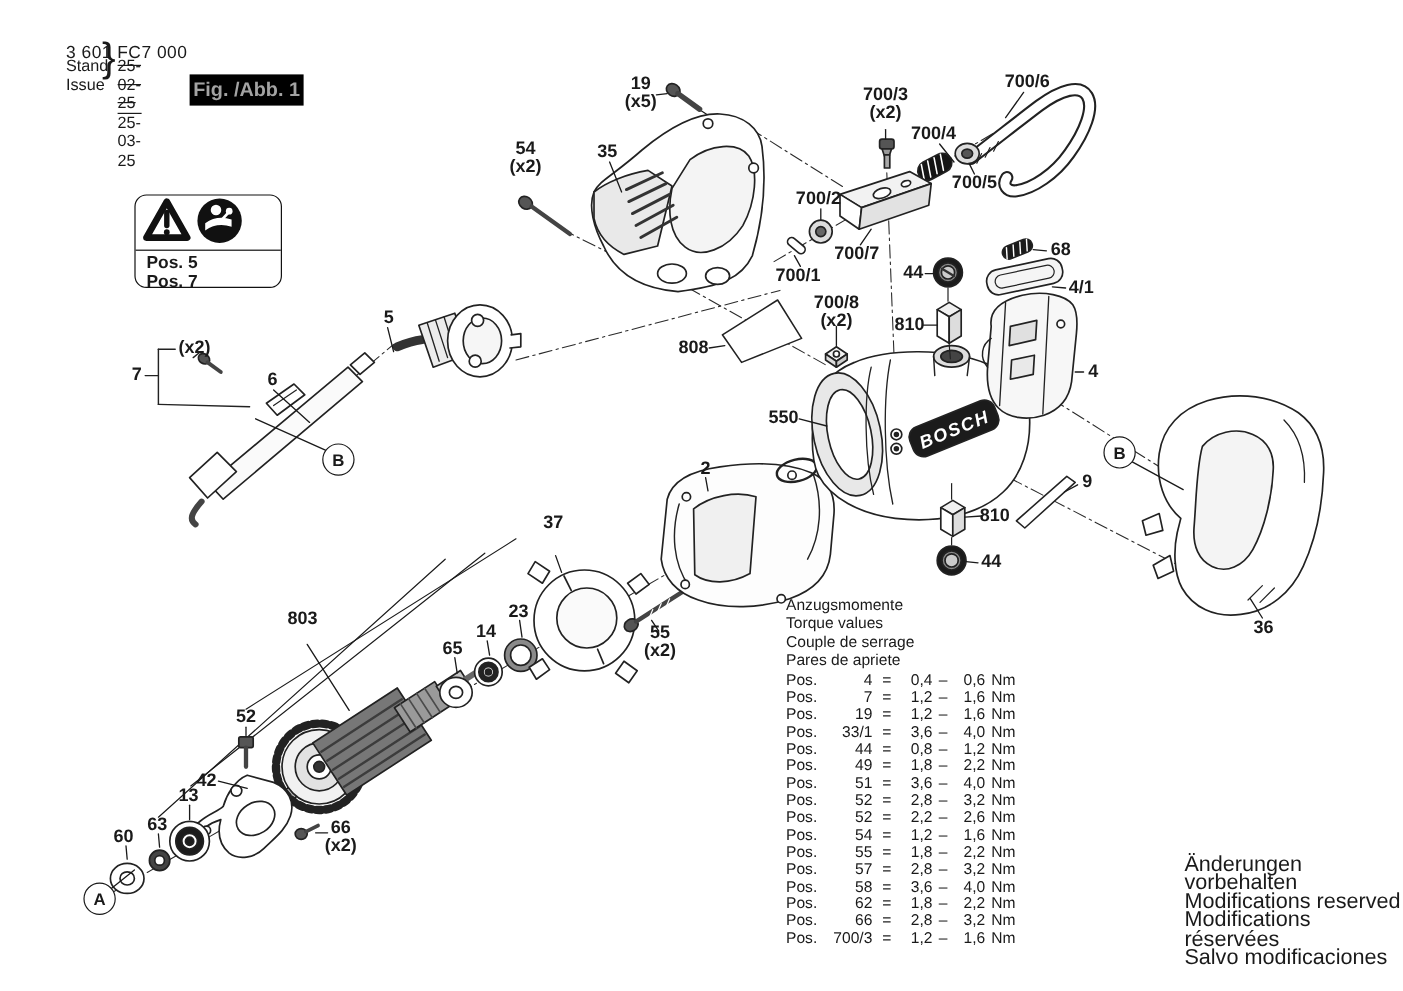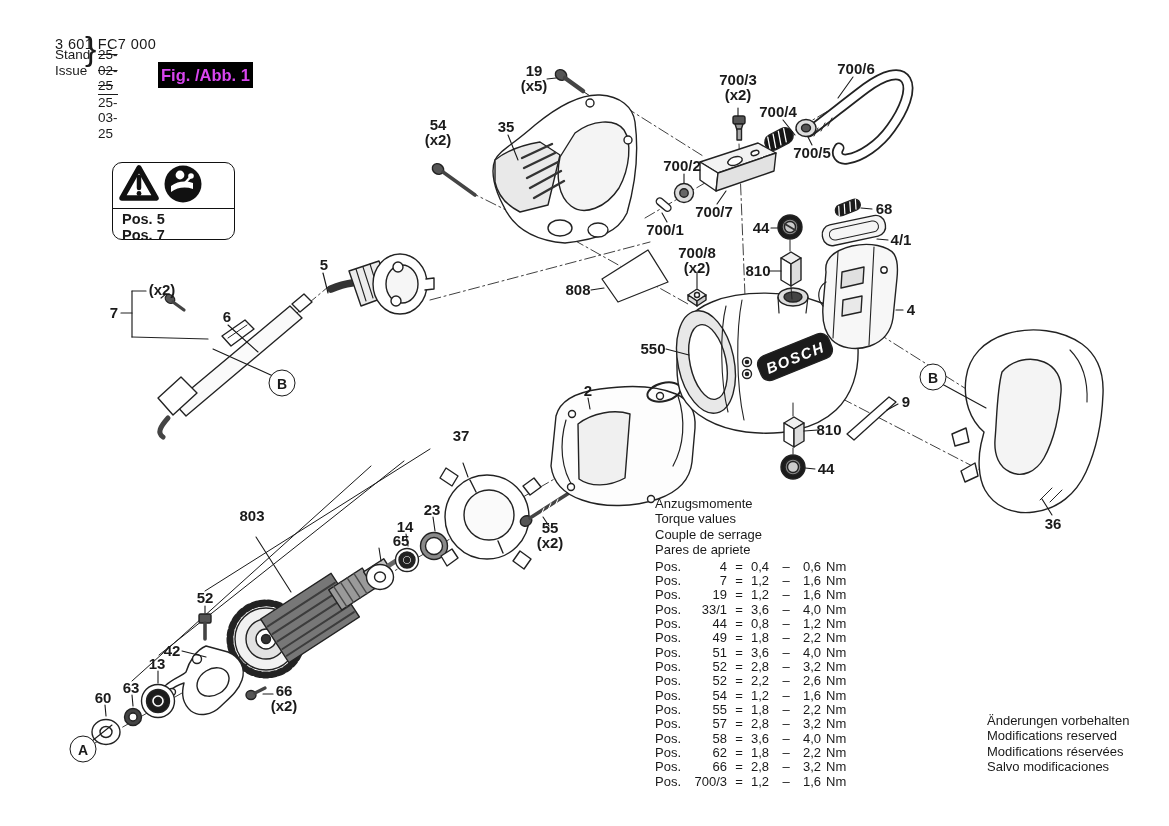--- a/index.html
+++ b/index.html
@@ -7,21 +7,21 @@
         font-family:"Liberation Sans",sans-serif;color:#1a1a1a}
   svg.diagram{position:absolute;left:0;top:0;width:1169px;height:826px}
 
   
   .part-number{position:absolute;left:55px;top:36px;font-size:14.5px;letter-spacing:.4px}
   .revision{position:absolute;left:55px;top:47px;font-size:13.5px;line-height:15.5px}
   .revision .col{display:inline-block;vertical-align:top}
   .rev-brace{position:absolute;left:30px;top:-6px;font-size:34px;font-weight:400}
   .rev-dates{position:absolute;left:43px;top:0}
   .struck{text-decoration:line-through;border-bottom:1.2px solid #1a1a1a}
-  .fig-box{position:absolute;left:158px;top:62px;width:95px;height:26px;background:#000;color:#d946ef;
+  .fig-box{position:absolute;left:158px;top:62px;width:95px;height:26px;background:#000;color:#a3a3a3;
            font-weight:bold;font-size:16.5px;display:flex;align-items:center;justify-content:center}
 
   
   .warn-box{position:absolute;left:112px;top:162px;width:123px;height:78px;border:1.8px solid #111;
             border-radius:10px;box-sizing:border-box}
   .warn-icons{height:45px;border-bottom:1.8px solid #111;position:relative}
   .warn-pos{padding:2px 0 0 9px;font-weight:bold;font-size:14.5px;line-height:16px}
 
   
   .labels{position:absolute;left:0;top:0;width:100%;height:100%;pointer-events:none}
@@ -32,27 +32,27 @@
            display:flex;align-items:center;justify-content:center}
 
   
   .torque{position:absolute;left:655px;top:496px;font-size:13px}
   .torque-title{line-height:15.4px}
   .torque-rows{margin-top:2px}
   .torque-row{display:flex;line-height:14.35px}
   .torque-row .c-poslabel{width:34px}
   .torque-row .c-pos{width:38px;text-align:right}
   .torque-row .c-eq{width:24px;text-align:center}
-  .torque-row .c-min{width:26px;text-align:left}
+  .torque-row .c-min{width:26px;text-align:right}
   .torque-row .c-dash{width:18px;text-align:center}
   .torque-row .c-max{width:26px;text-align:right}
   .torque-row .c-unit{margin-left:5px}
 
   
-  .footer{position:absolute;left:987px;top:713px;font-size:13px;line-height:15.4px}
+  .footer{position:absolute;left:987px;top:713px;font-size:18px;line-height:15.4px}
 </style>
 </head>
 <body>
 
 <div class="page">
 
   <svg class="diagram" viewBox="0 0 1169 826" fill="none" stroke-linecap="round" stroke-linejoin="round">
 
     <g stroke="#2a2a2a" stroke-width="0.9" stroke-dasharray="11 3.5 2 3.5">
       <path d="M 88 747 L 878 293"></path>
@@ -577,21 +577,21 @@
       </div>
       <div class="part-label" style="left: 461px; top: 436px;">
         <div>37</div>
       </div>
       <div class="part-label" style="left: 432px; top: 510px;">
         <div>23</div>
       </div>
       <div class="part-label" style="left: 405px; top: 527px;">
         <div>14</div>
       </div>
-      <div class="part-label" style="left: 377px; top: 541px; margin-left: 24px;">
+      <div class="part-label" style="left: 377px; top: 541px;">
         <div>65</div>
       </div>
       <div class="part-label" style="left: 252px; top: 516px;">
         <div>803</div>
       </div>
       <div class="part-label" style="left: 205px; top: 598px;">
         <div>52</div>
       </div>
       <div class="part-label" style="left: 172px; top: 651px;">
         <div>42</div>

